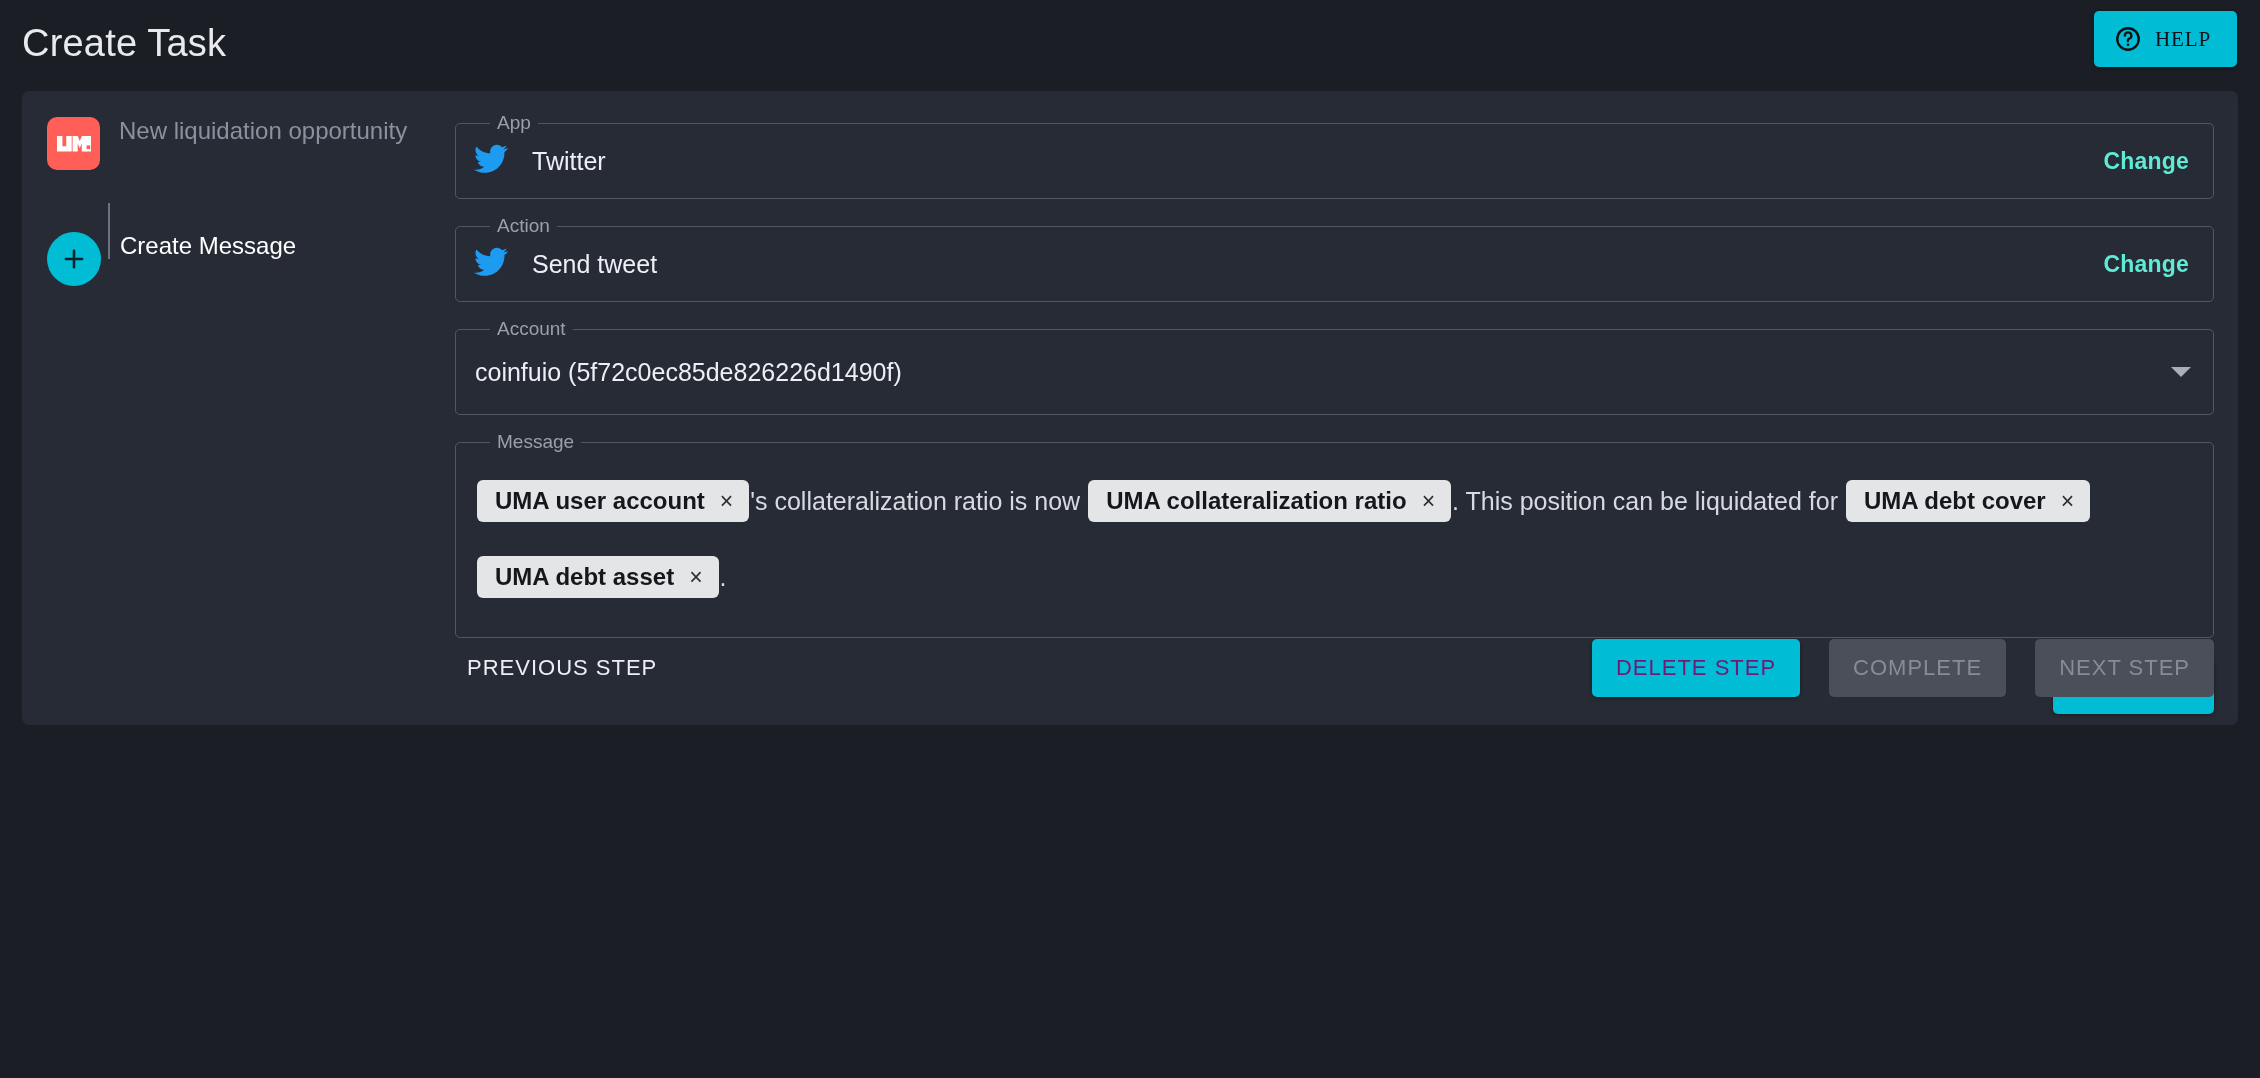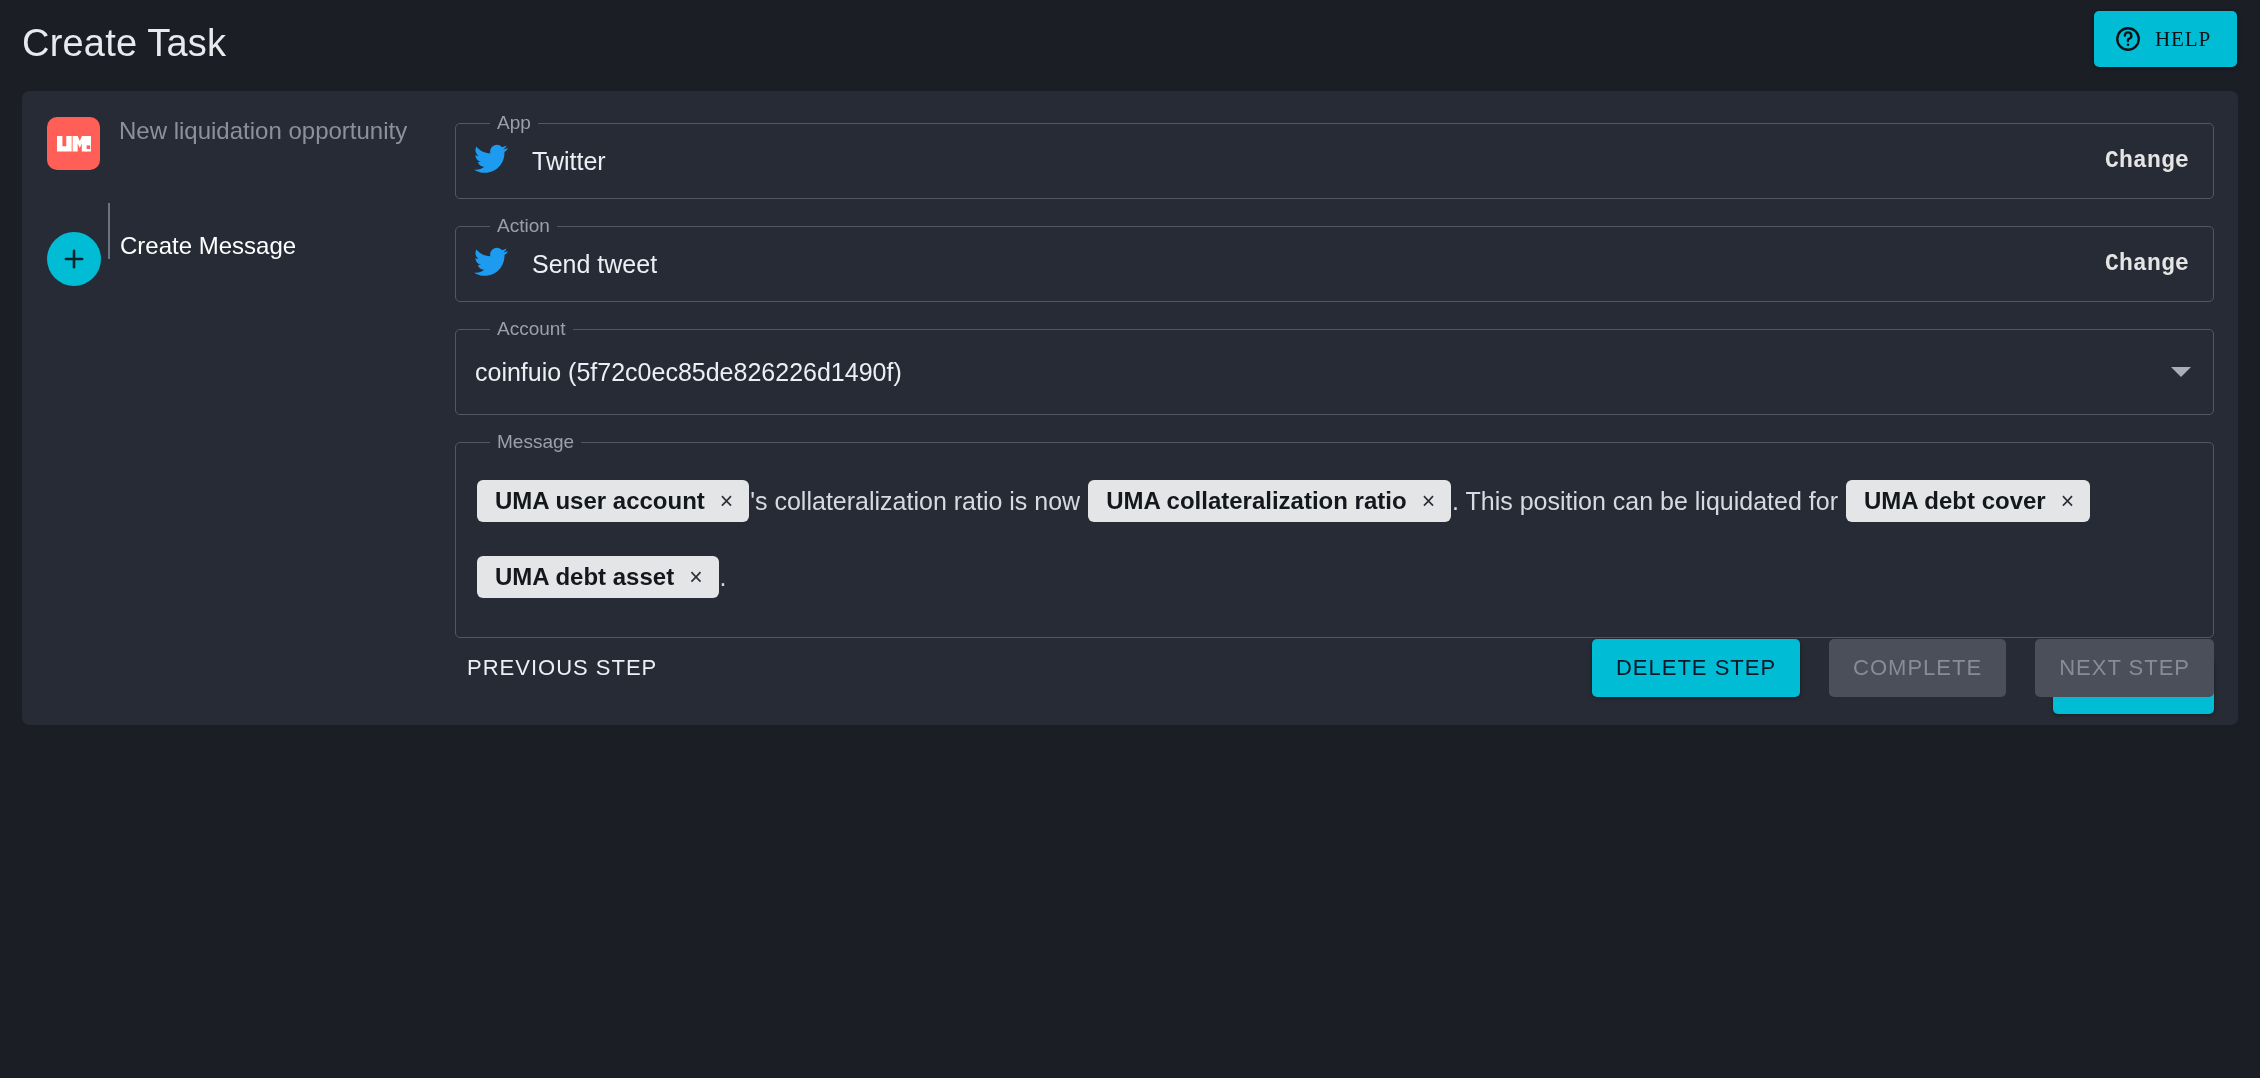--- a/index.html
+++ b/index.html
@@ -157,26 +157,26 @@
   }
   .twitter-ico { flex: 0 0 auto; display: block; }
   .field-value {
     font-size: 25px;
     color: #eceff3;
     white-space: nowrap;
   }
   .change-link {
     font-size: 23px;
     font-weight: 700;
-    color: #e5e5e5;
+    color: #5eead4;
     cursor: pointer;
     flex: 0 0 auto;
     background: none;
     border: none;
-    font-family: Liberation Mono, monospace;
+    font-family: Liberation Sans, sans-serif;
     letter-spacing: .2px;
   }
 
   
   .select-body {
     display: flex;
     align-items: center;
     min-height: 84px;
     padding: 0 22px 0 19px;
     cursor: pointer;
@@ -283,21 +283,21 @@
     border: none;
     border-radius: 5px;
     font-size: 22px;
     font-weight: 500;
     letter-spacing: 1px;
     font-family: "Liberation Sans", sans-serif;
     cursor: pointer;
   }
   .btn-primary {
     background: #00bcd4;
-    color: #0f172a;
+    color: #701a75;
     box-shadow: 0 1px 4px rgba(0,0,0,.35);
   }
   .btn-disabled {
     background: #4a4f59;
     color: #878c95;
     cursor: default;
   }
 </style>
 </head>
 <body>

